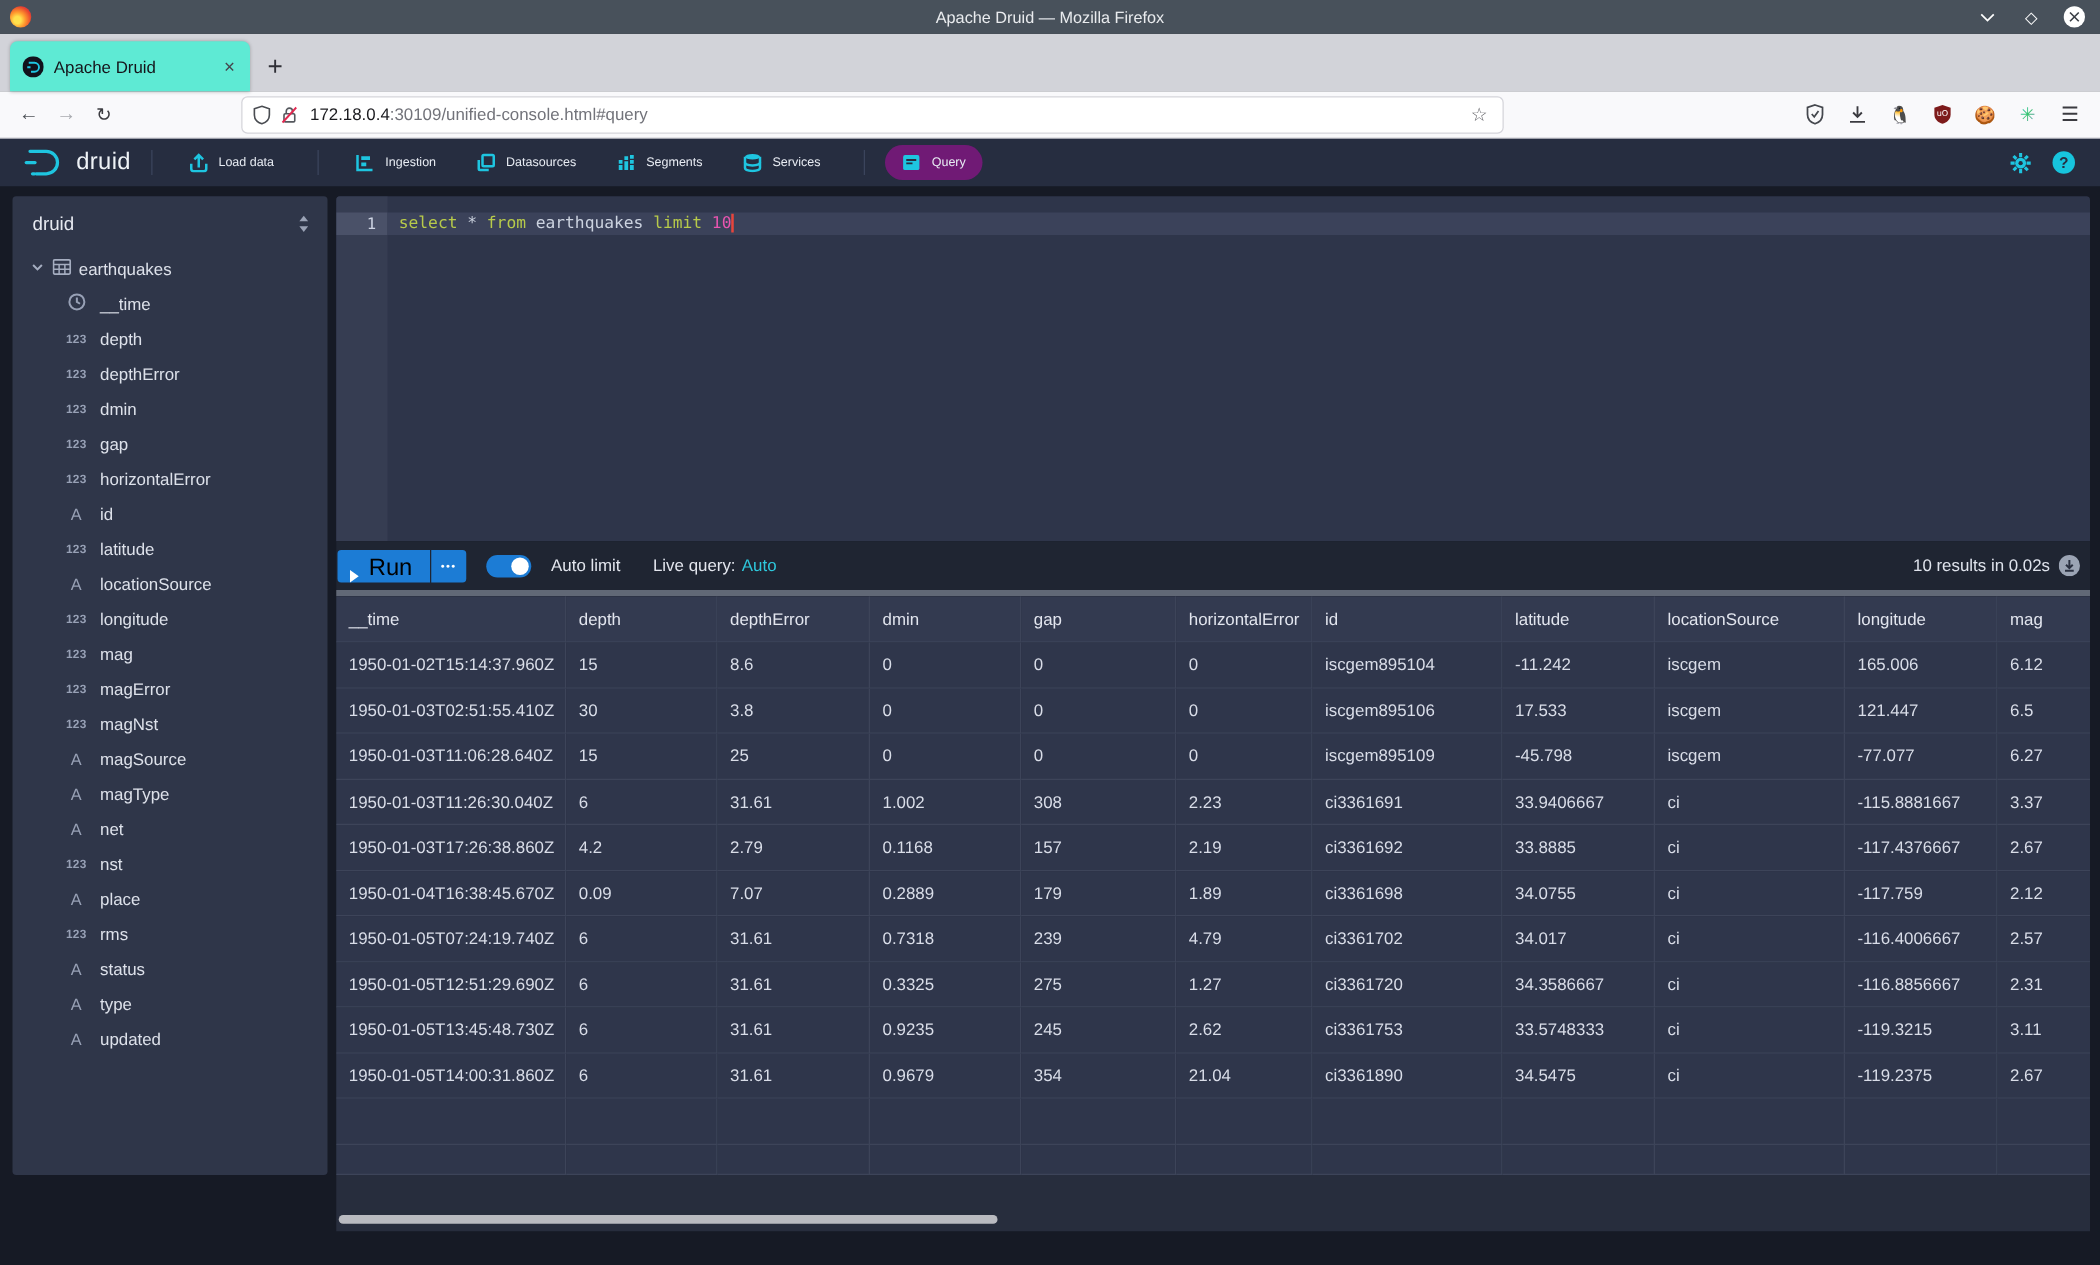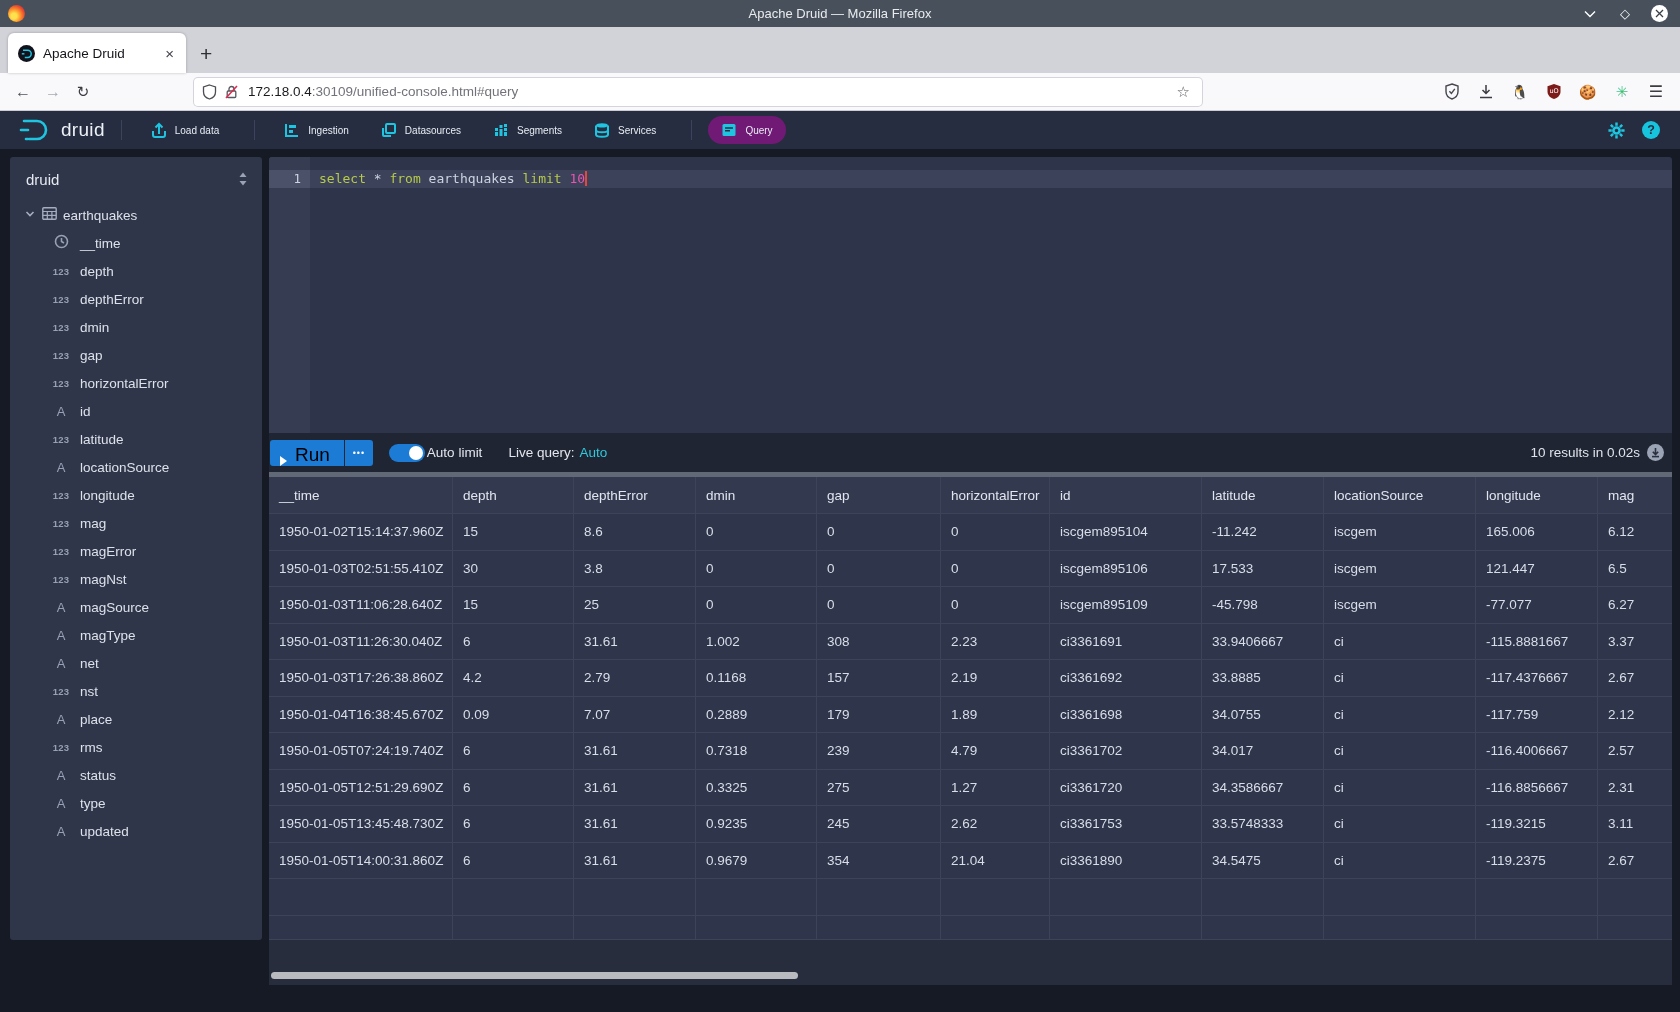--- a/index.html
+++ b/index.html
@@ -10,21 +10,21 @@
   .titlebar { height:27px; background:#48515b; display:flex; align-items:center; position:relative; }
   .fx-logo { width:17px; height:17px; border-radius:50%; margin-left:8px;
              background:radial-gradient(circle at 35% 65%, #ffe14d 0 18%, #ff9a2e 40%, #e8432e 70%, #b5236a 100%); }
   .win-title { position:absolute; left:0; right:0; text-align:center; color:#e9ebee; font-size:13px; }
   .win-controls { margin-left:auto; display:flex; align-items:center; gap:17px; padding-right:12px; z-index:2; }
   .win-btn { width:18px; height:18px; display:flex; align-items:center; justify-content:center; color:#fff; }
   .diamond { font-size:13px; line-height:1; color:#fff; }
   .close-circ { width:17px; height:17px; border-radius:50%; background:#fff; display:flex; align-items:center; justify-content:center; }
 
   .tabstrip { height:46px; background:#d2d3d9; display:flex; align-items:flex-end; }
-  .tab { width:178px; height:40px; margin-left:8px; background:#ffffff; border-radius:6px 6px 0 0;
+  .tab { width:192px; height:40px; margin-left:8px; background:#5eead4; border-radius:6px 6px 0 0;
          display:flex; align-items:center; padding:0 10px; box-shadow:0 0 3px rgba(0,0,0,.25); }
   .tab-title { font-size:13.5px; color:#15141a; margin-left:8px; flex:1; white-space:nowrap; overflow:hidden; }
   .tab-close { color:#45454c; font-size:15px; padding:0 2px; }
   .newtab { font-size:21px; color:#2f2f36; margin-left:14px; margin-bottom:9px; line-height:1; }
 
   .toolbar { height:38px; background:#f9f9fb; display:flex; align-items:center; border-bottom:1px solid #ccccd2; }
   .navbtn { width:30px; text-align:center; font-size:16px; }
   .back { color:#4f5359; margin-left:8px; }
   .fwd  { color:#a9abb0; }
   .reload { color:#3b3b40; font-size:15px; }
@@ -88,21 +88,21 @@
   
   .runbar { height:39px; background:#1f2532; display:flex; align-items:center; padding:0 8px 0 1px; }
   .btn-group { display:flex; gap:1px; }
   .run-btn { background:#1c7cd5; color:#000000; font-size:19px; height:26px; padding:0 14px 0 10px;
              border-radius:3px 0 0 3px; display:flex; align-items:flex-end; gap:8px; }
   .play { width:0; height:0; border-left:7px solid #fff; border-top:5px solid transparent; border-bottom:5px solid transparent; }
   .more-btn { background:#1c7cd5; color:#fff; height:26px; width:28px; border-radius:0 3px 3px 0;
               display:flex; align-items:center; justify-content:center; font-size:9px; letter-spacing:1px; }
   .switch { width:36px; height:18px; border-radius:9px; background:#1c7cd5; position:relative; margin-left:16px; }
   .knob { position:absolute; right:2px; top:2px; width:14px; height:14px; border-radius:50%; background:#fff; }
-  .rb-label { color:#e3e6ee; font-size:13.5px; margin-left:2px; }
+  .rb-label { color:#e3e6ee; font-size:13.5px; margin-left:16px; }
   .lq { margin-left:26px; }
   .lq-val { color:#2ec9dd; margin-left:5px; }
   .rb-right { margin-left:auto; display:flex; align-items:center; gap:7px; }
   .results-summary { color:#dfe3ec; font-size:13.5px; }
 
   .divider { height:5px; background:#616876; }
 
   
   .results-area { height:508px; background:#272d3d; position:relative; overflow:hidden; }
   .rtable { display:grid;

